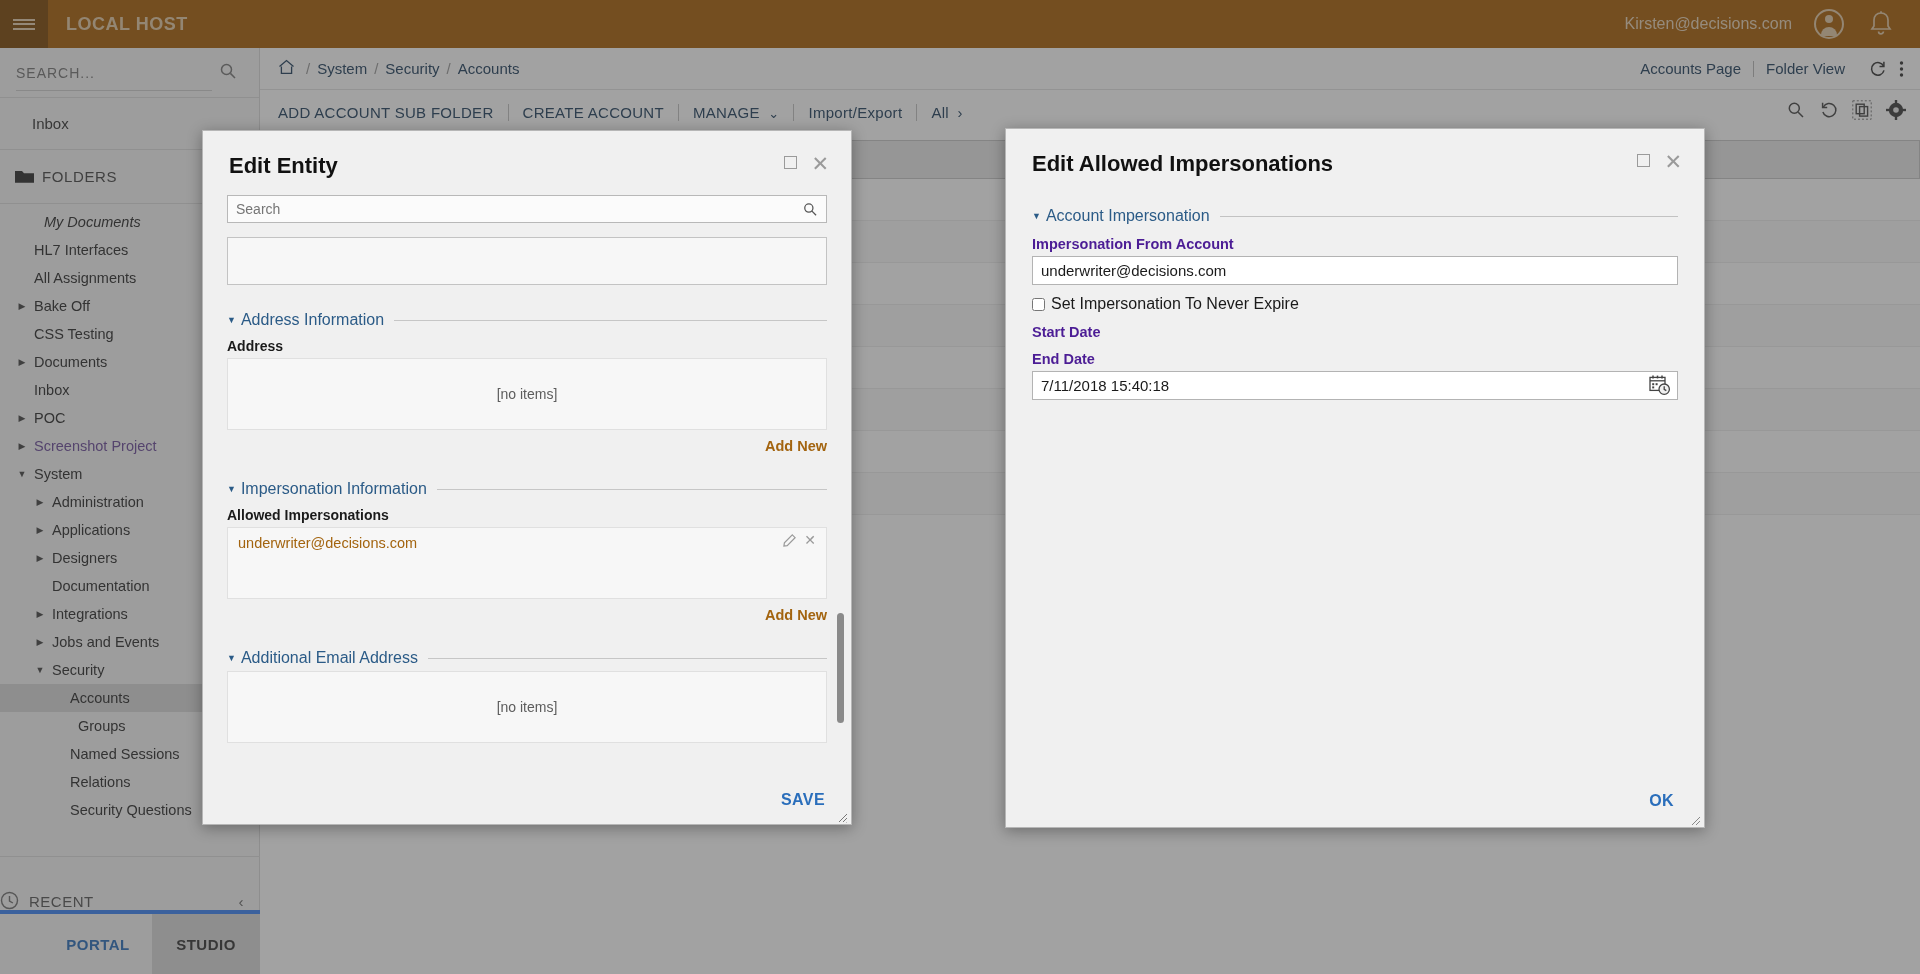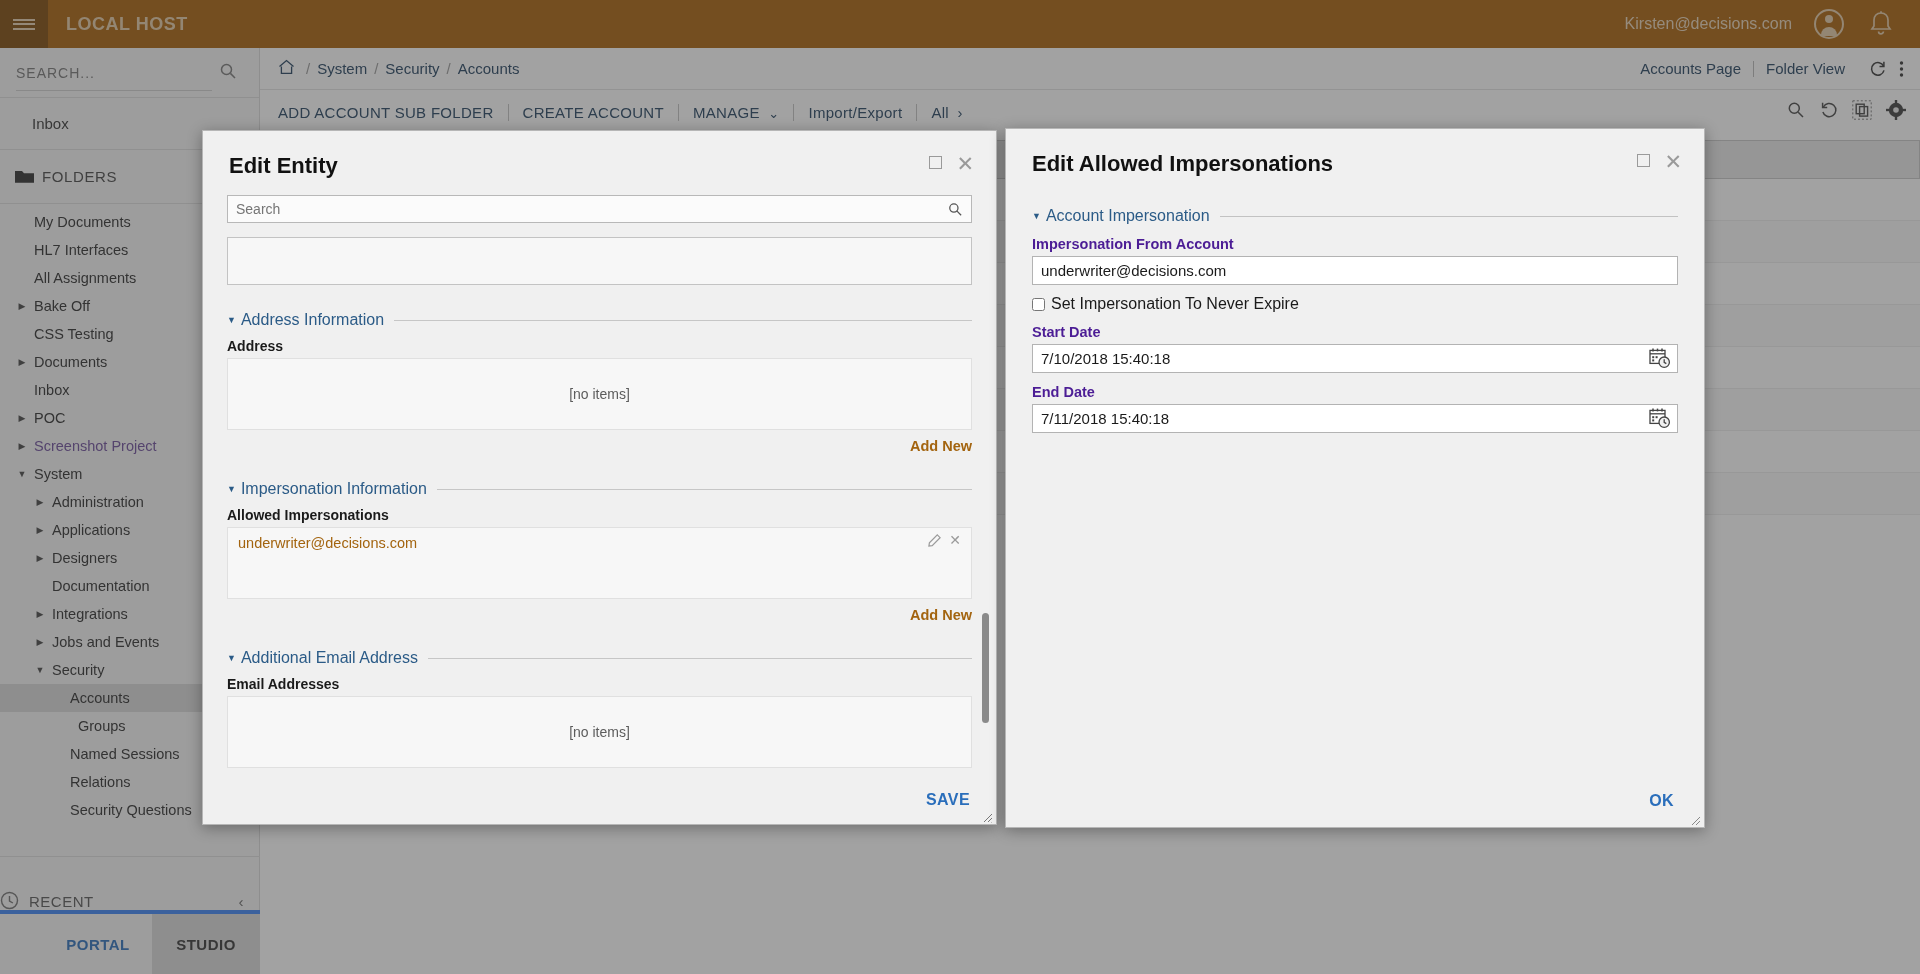--- a/index.html
+++ b/index.html
@@ -178,21 +178,21 @@
   .dlg-ctrls .ctl { cursor: pointer; color: #9a9a9a; line-height: 1; }
   .dlg-max { width: 13px; height: 13px; border: 1.6px solid #9a9a9a; display: inline-block; }
   .dlg-close { font-size: 21px; color: #9a9a9a; }
   .dlg-resize {
     position: absolute; right: 3px; bottom: 3px; width: 12px; height: 12px;
     cursor: nwse-resize;
   }
 
   
   #edit-entity-dialog {
-    left: 202px; top: 130px; width: 795px; height: 695px;
+    left: 202px; top: 130px; width: 650px; height: 695px;
     z-index: 60; 
   }
   #ee-search {
     margin: 8px 24px 0 24px; height: 28px;
     border: 1px solid #b8b8b8; background: #fbfbfb;
     display: flex; align-items: center; padding: 0 8px; position: relative;
   }
   #ee-search input {
     border: none; outline: none; background: transparent; font-size: 14px;
     color: #15803d; width: 100%; font-family: "Liberation Sans", sans-serif;
@@ -304,21 +304,21 @@
   <div class="sb-section">
     <span class="sec-ico">
       <svg width="22" height="17" viewBox="0 0 22 17">
         <path d="M1 3 h7 l2 2.2 h10 v9.5 h-19 z" fill="#2b2b2b"></path>
       </svg>
     </span>
     <span>FOLDERS</span>
   </div>
 
   <div id="folder-list">
-      <div class="sb-item" style="padding-left: 14px;">
+      <div class="sb-item" style="padding-left: 24px; font-style: italic;">
         <span class="arrow"></span>
         <span style="margin-left: 4px;">My Documents</span>
       </div>
       <div class="sb-item" style="padding-left: 14px;">
         <span class="arrow"></span>
         <span style="margin-left: 4px;">HL7 Interfaces</span>
       </div>
       <div class="sb-item" style="padding-left: 14px;">
         <span class="arrow"></span>
         <span style="margin-left: 4px;">All Assignments</span>
@@ -604,21 +604,20 @@
               </svg></span>
             <span style="color:#9a9a9a;font-size:14px;line-height:13px">✕</span>
           </div>
         </div>
         <div class="ee-addnew">Add New</div>
         <div class="ee-section-head">
           <span class="tri">▼</span>
           <span>Additional Email Address</span>
           <span class="rule"></span>
         </div>
-        <div class="ee-field-label">Email Addresses</div>
         <div class="ee-listbox">
           <span>[no items]</span>
         </div>
       </div>
     <div id="ee-scrollbar"></div>
   </div>
 
   <div id="ee-footer">
     <span id="ee-save">SAVE</span>
     <span class="dlg-resize">
@@ -649,37 +648,20 @@
     <div class="imp-input-wrap">
       <input class="imp-input" id="from-account-input" value="underwriter@decisions.com" style="">
     </div>
 
     <div class="imp-check-row">
       <input type="checkbox" id="never-expire-cb" style="">
       <label for="never-expire-cb">Set Impersonation To Never Expire</label>
     </div>
 
     <div class="imp-label">Start Date</div>
-    <div class="imp-input-wrap">
-      <input class="imp-input" id="start-date-input" value="7/10/2018 15:40:18" style="">
-      <span class="cal-icon">
-        <svg width="22" height="22" viewBox="0 0 22 22">
-          <rect x="1" y="3.4" width="15" height="13" fill="none" stroke="#444" stroke-width="1.3"></rect>
-          <line x1="1" y1="6.8" x2="16" y2="6.8" stroke="#444" stroke-width="1.3"></line>
-          <line x1="4" y1="1.6" x2="4" y2="4.4" stroke="#444" stroke-width="1.5"></line>
-          <line x1="8.5" y1="1.6" x2="8.5" y2="4.4" stroke="#444" stroke-width="1.5"></line>
-          <line x1="13" y1="1.6" x2="13" y2="4.4" stroke="#444" stroke-width="1.5"></line>
-          <rect x="3.2" y="9.2" width="2" height="2" fill="#444"></rect>
-          <rect x="6.6" y="9.2" width="2" height="2" fill="#444"></rect>
-          <rect x="3.2" y="12.4" width="2" height="2" fill="#444"></rect>
-          <circle cx="15.2" cy="15.2" r="5.2" fill="#f0f0f0" stroke="#444" stroke-width="1.3"></circle>
-          <path d="M15.2 12.2 v3.1 l2.1 1.3" fill="none" stroke="#444" stroke-width="1.3"></path>
-        </svg>
-      </span>
-    </div>
 
     <div class="imp-label">End Date</div>
     <div class="imp-input-wrap">
       <input class="imp-input" id="end-date-input" value="7/11/2018 15:40:18" style="">
       <span class="cal-icon">
         <svg width="22" height="22" viewBox="0 0 22 22">
           <rect x="1" y="3.4" width="15" height="13" fill="none" stroke="#444" stroke-width="1.3"></rect>
           <line x1="1" y1="6.8" x2="16" y2="6.8" stroke="#444" stroke-width="1.3"></line>
           <line x1="4" y1="1.6" x2="4" y2="4.4" stroke="#444" stroke-width="1.5"></line>
           <line x1="8.5" y1="1.6" x2="8.5" y2="4.4" stroke="#444" stroke-width="1.5"></line>

